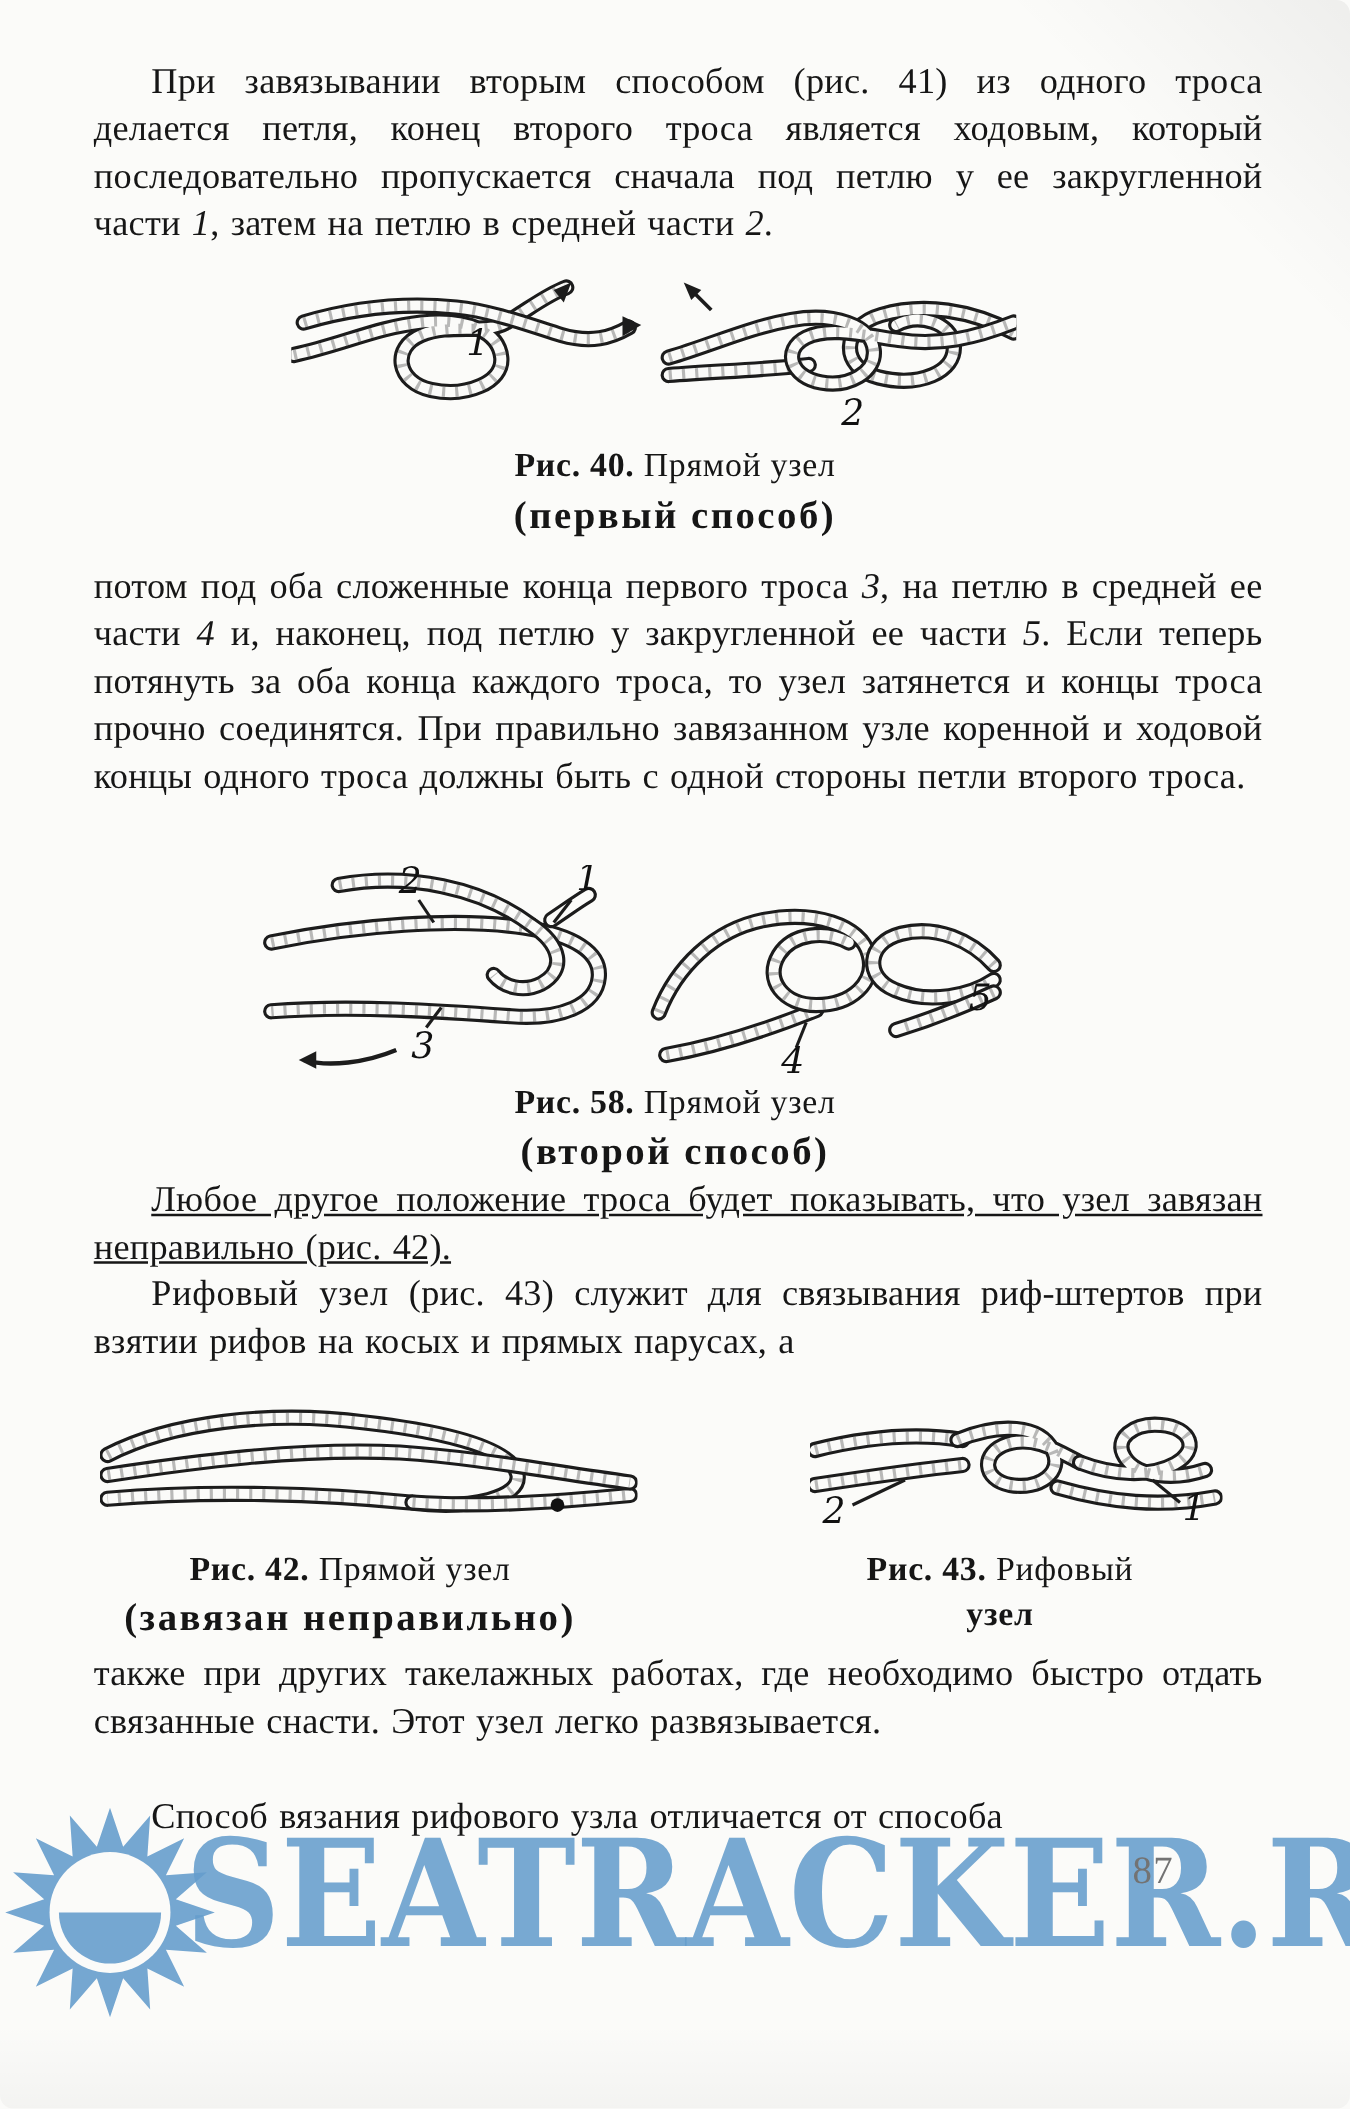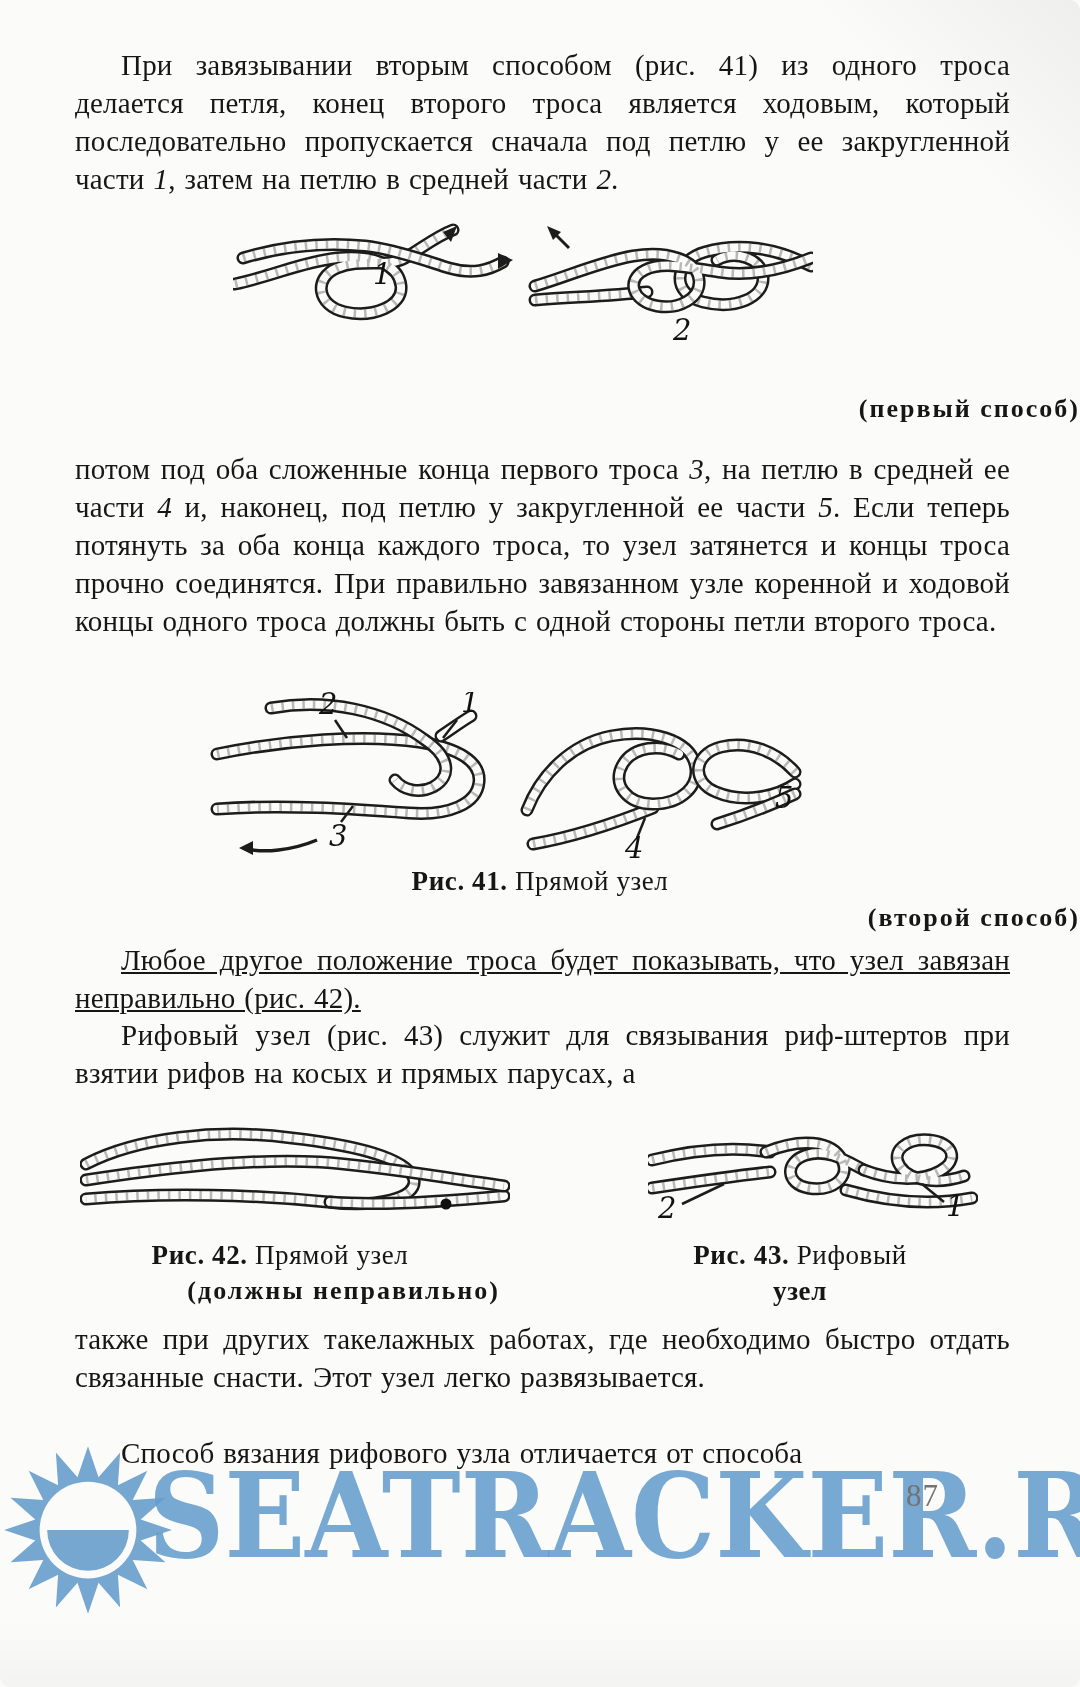--- a/index.html
+++ b/index.html
@@ -21,22 +21,22 @@
   }
   .indent{ text-indent:46px; }
   .it{ font-style:italic; }
   .bd{ font-weight:normal; letter-spacing:0.6px; }
   .caption{
     position:absolute; left:0; width:100%; text-align:center;
     font-size:27px; letter-spacing:0.6px;
   }
   .caption b{ font-weight:bold; }
   .subcaption{
-    position:absolute; left:0; width:100%; text-align:right;
-    font-size:26px; font-weight:bold; letter-spacing:2px;
+    position:absolute; left:0; width:100%; text-align:center;
+    font-size:31px; font-weight:bold; letter-spacing:2px;
   }
   .cap-left{ left:60px; width:440px; }
   .cap-right{ left:620px; width:360px; }
   .figsvg{ position:absolute; }
   .rope-o{ stroke:#1c1c1c; stroke-width:13px; fill:none; stroke-linecap:round; stroke-linejoin:round; }
   .rope-i{ stroke:#fbfbf9; stroke-width:8px;  fill:none; stroke-linecap:round; stroke-linejoin:round; }
   .rope-t{ stroke:#2b2b2b; stroke-width:8px;  fill:none; stroke-linecap:butt;
            stroke-dasharray:2.5 8; opacity:0.32; }
   .fig-label{ font-family:"DejaVu Serif",serif; font-style:italic; font-size:29px; fill:#111; }
   .leader{ stroke:#1c1c1c; stroke-width:2.5px; fill:none; }
@@ -91,20 +91,21 @@
       <use href="#f40d" class="rope-o"></use>
         <use href="#f40d" class="rope-i"></use>
         <use href="#f40d" class="rope-t"></use>
       <line class="arrow-line" x1="336" y1="44" x2="318" y2="26"></line>
       <polygon class="arrow-head" points="314,22 328,28 320,36"></polygon>
     </g>
     <text class="fig-label" x="140" y="80">1</text>
     <text class="fig-label" x="440" y="136">2</text>
   </svg>
 
+  <div class="caption" style="top:357px;"><b>Рис. 40.</b> <span>Прямой узел</span></div>
   <div class="subcaption" style="top:394px;">(первый способ)</div>
 
   <p class="para" style="top:450px;"><span>потом под оба сложенные конца первого троса </span><span class="it">3</span><span>, на петлю в средней ее части </span><span class="it">4</span><span> и, наконец, под петлю у закругленной ее части </span><span class="it">5</span><span>. Если теперь потянуть за оба конца каждого троса, то узел затянется и концы троса прочно соединятся. При правильно завязанном узле коренной и ходовой концы одного троса должны быть с одной стороны петли второго троса.</span></p>
 
   <svg class="figsvg" style="left:205px; top:692px;" width="620" height="170" viewBox="0 0 620 170">
     <defs>
       <path id="f41a" d="M12,62 C80,48 160,42 214,50 C254,56 276,70 274,90 C272,112 244,124 204,121 C150,117 76,112 12,117"></path>
       <path id="f41b" d="M66,16 C122,6 180,18 220,48 C244,64 248,84 228,95 C214,102 198,98 190,88"></path>
       <path id="f41c" d="M236,44 C248,36 256,30 266,24"></path>
       <path id="f41d" d="M112,148 C88,158 58,162 38,156"></path>
@@ -143,21 +144,21 @@
     <line class="leader" x1="252" y1="28" x2="238" y2="46"></line>
     <line class="leader" x1="136" y1="130" x2="148" y2="114"></line>
     <line class="leader" x1="432" y1="146" x2="440" y2="126"></line>
     <text class="fig-label" x="114" y="22">2</text>
     <text class="fig-label" x="256" y="20">1</text>
     <text class="fig-label" x="124" y="154">3</text>
     <text class="fig-label" x="420" y="166">4</text>
     <text class="fig-label" x="570" y="116">5</text>
   </svg>
 
-  <div class="caption" style="top:866px;"><b>Рис. 41.</b> <span>Прямой узел</span></div>
+  <div class="caption" style="top:866px;"><b>Рис. 58.</b> <span>Прямой узел</span></div>
   <div class="subcaption" style="top:903px;">(второй способ)</div>
 
   <p class="para indent" style="top:941px;text-decoration:underline;"><span>Любое другое положение троса будет показывать, что узел завязан неправильно (рис. 42).</span></p>
 
   <p class="para indent" style="top:1016px;"><span class="bd">Рифовый узел</span><span> (рис. 43) служит для связывания риф-штертов при взятии рифов на косых и прямых парусах, а</span></p>
 
   <svg class="figsvg" style="left:80px; top:1106px;" width="430" height="130" viewBox="0 0 430 130">
     <defs>
       <path id="f42a" d="M6,58 C56,32 136,22 212,32 C282,40 330,54 334,74 C337,92 298,102 248,96 C178,89 88,86 6,93"></path>
       <path id="f42b" d="M6,74 C72,64 160,52 240,56 C300,60 352,70 424,80"></path>
@@ -202,21 +203,21 @@
         <use href="#f43d" class="rope-i"></use>
         <use href="#f43d" class="rope-t"></use>
     </g>
     <line class="leader" x1="34" y1="94" x2="76" y2="74"></line>
     <line class="leader" x1="296" y1="92" x2="274" y2="74"></line>
     <text class="fig-label" x="10" y="108">2</text>
     <text class="fig-label" x="298" y="106">1</text>
   </svg>
 
   <div class="caption cap-left" style="top:1240px;"><b>Рис. 42.</b> <span>Прямой узел</span></div>
-  <div class="subcaption cap-left" style="top:1276px;">(должны неправильно)</div>
+  <div class="subcaption cap-left" style="top:1276px;">(завязан неправильно)</div>
 
   <div class="caption cap-right" style="top:1240px;"><b>Рис. 43.</b> <span>Рифовый</span></div>
   <div class="caption cap-right" style="top:1276px; font-weight:bold;">узел</div>
 
   <p class="para" style="top:1320px;"><span>также при других такелажных работах, где необходимо быстро отдать связанные снасти. Этот узел легко развязывается.</span></p>
 
   <p class="para indent" style="top:1434px;"><span>Способ вязания рифового узла отличается от способа</span></p>
 
   <div class="watermark">
     <svg class="wm-logo" width="172" height="172" viewBox="0 0 160 160">

